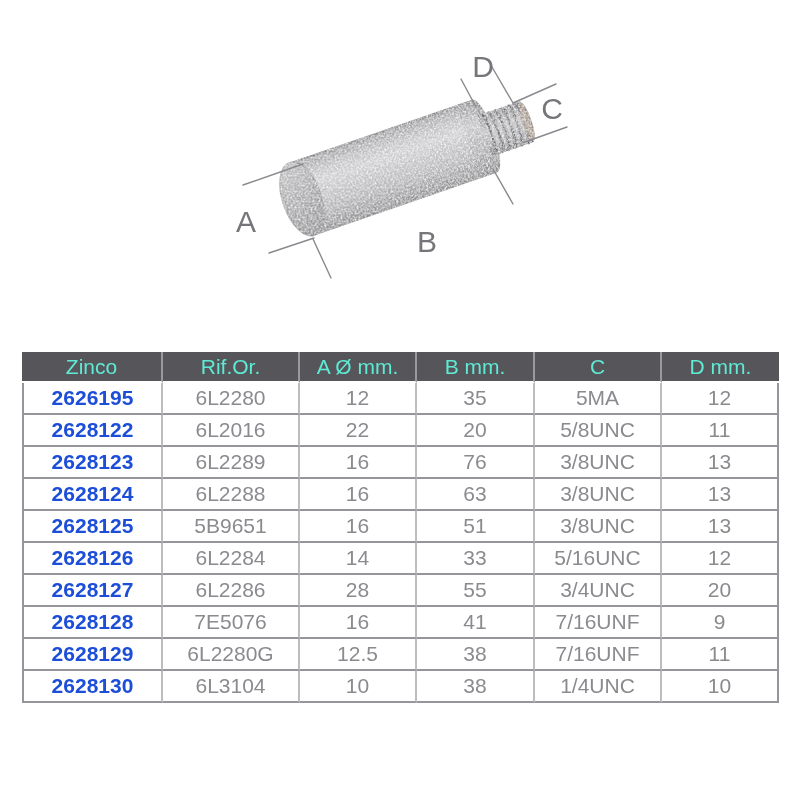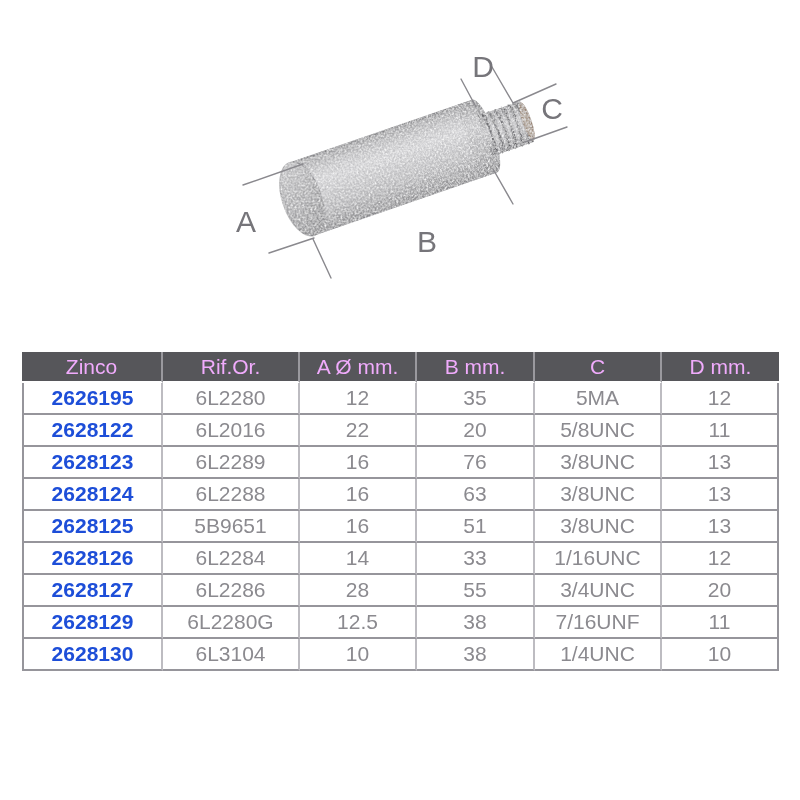--- a/index.html
+++ b/index.html
@@ -26,21 +26,21 @@
   .spec-table {
     position: absolute;
     left: 22px; top: 352px;
     width: 757px;
     border-spacing: 0;
     table-layout: fixed;
     font-family: "Liberation Sans", sans-serif;
   }
   .spec-table th {
     background: #56565a;
-    color: #f0abfc;
+    color: #5eead4;
     font-weight: 400;
     font-size: 21px;
     height: 31px;
     text-align: center;
     vertical-align: middle;
     border-right: 2px solid #9a999e;
     border-bottom: 2px solid #ffffff;
   }
   .spec-table th:last-child { border-right: none; }
   .spec-table td {
@@ -221,32 +221,40 @@
       <td>16</td>
       <td>51</td>
       <td>3/8UNC</td>
       <td>13</td>
     </tr>
         <tr>
       <td>2628126</td>
       <td>6L2284</td>
       <td>14</td>
       <td>33</td>
-      <td>1/16UNC</td>
+      <td>5/16UNC</td>
       <td>12</td>
     </tr>
         <tr>
       <td>2628127</td>
       <td>6L2286</td>
       <td>28</td>
       <td>55</td>
       <td>3/4UNC</td>
       <td>20</td>
     </tr>
         <tr>
+      <td>2628128</td>
+      <td>7E5076</td>
+      <td>16</td>
+      <td>41</td>
+      <td>7/16UNF</td>
+      <td>9</td>
+    </tr>
+        <tr>
       <td>2628129</td>
       <td>6L2280G</td>
       <td>12.5</td>
       <td>38</td>
       <td>7/16UNF</td>
       <td>11</td>
     </tr>
         <tr>
       <td>2628130</td>
       <td>6L3104</td>

